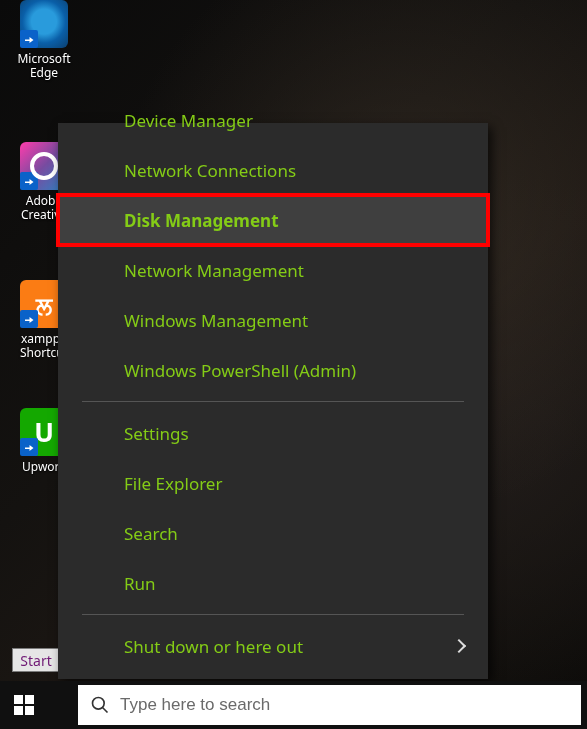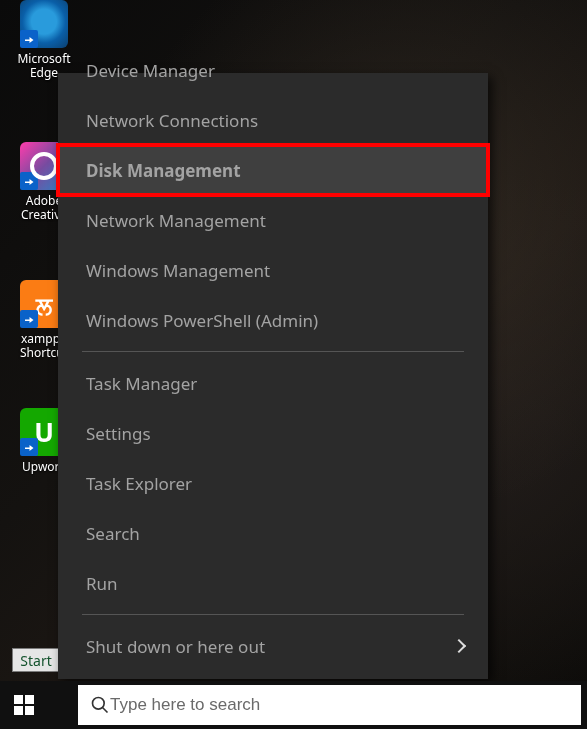--- a/index.html
+++ b/index.html
@@ -35,43 +35,43 @@
 
   .tile-edge { background: radial-gradient(circle at 50% 45%, #299bdc 0 35%, #0a5fa8 60%, #0b3f6f 100%); }
   .tile-adobe { background: linear-gradient(135deg,#ff3cac,#784ba0,#2b86c5); }
   .tile-adobe::after{content:""; position:absolute; inset:10px; border-radius:50%; border:4px solid #fff;}
   .tile-xampp { background:#fb7c14; display:flex; align-items:center; justify-content:center; color:#fff; font-weight:700; font-size:24px; }
   .tile-upwork { background:#14a800; border-radius:50%; display:flex; align-items:center; justify-content:center; color:#fff; font-weight:700; font-size:26px; }
 
   
   .start-hint {
     position:absolute; left:12px; top:648px; width:48px; height:24px;
-    background:#e6e6e6; border:1px solid #7b7b7b; color:#14532d;
+    background:#e6e6e6; border:1px solid #7b7b7b; color:#701a75;
     font-size:14px; display:flex; align-items:center; justify-content:center;
   }
 
   
   .taskbar { position:absolute; left:0; right:0; bottom:0; height:48px; background:#101010; display:flex; align-items:center; }
   .start-button { width:48px; height:48px; display:flex; align-items:center; justify-content:center; cursor:pointer; }
   .win-logo { width:20px; height:20px; display:grid; grid-template-columns:1fr 1fr; grid-template-rows:1fr 1fr; gap:2px; }
   .win-logo span{ background:#fff; }
-  .search-box { flex:1; height:40px; margin:4px 6px 4px 30px; background:#fff; display:flex; align-items:center; padding:0 12px; }
+  .search-box { flex:1; height:40px; margin:4px 6px 4px 30px; background:#fff; display:flex; align-items:center; gap:10px; padding:0 12px; }
   .search-box input{ flex:1; border:none; outline:none; font-size:17px; color:#555; background:transparent; }
   .search-box input::placeholder{ color:#6a6a6a; }
   .search-icon-svg{ width:20px; height:20px; stroke:#333; fill:none; stroke-width:2;}
 
   
   .winx-menu {
     position:absolute; left:58px; bottom:50px; width:430px; background:#2b2b2b;
     box-shadow: 4px 4px 10px rgba(0,0,0,0.7);
     padding:0 0 8px 0;
   }
   .winx-item{
-    height:50px; display:flex; align-items:center; padding:0 28px 0 28px;
-    color:#a3a3a3; font-size:17px; cursor:pointer; position:relative;
+    height:50px; display:flex; align-items:center; padding:0 28px 0 66px;
+    color:#84cc16; font-size:17px; cursor:pointer; position:relative;
   }
   .winx-item.hover{ background:#3f3f3f;font-weight:bold; }
   .winx-item.highlight{ outline:4px solid #ff0000; outline-offset:-2px; z-index:2; }
   .winx-sep{ height:1px; margin:6px 24px; background:#555; }
   .winx-item .chevron{
     position:absolute; right:24px; top:50%; transform:translateY(-50%);
     width:10px; height:10px; border-right:2px solid #ddd; border-top:2px solid #ddd;
     transform:translateY(-50%) rotate(45deg);
   }
   
@@ -133,27 +133,24 @@
     <span>Network Management</span>
   </div>
   <div class="winx-item">
     <span>Windows Management</span>
   </div>
   <div class="winx-item">
     <span>Windows PowerShell (Admin)</span>
   </div>
   <div class="winx-sep"></div>
   <div class="winx-item">
-    <span>Task Manager</span>
-  </div>
-  <div class="winx-item">
     <span>Settings</span>
   </div>
   <div class="winx-item">
-    <span>Task Explorer</span>
+    <span>File Explorer</span>
   </div>
   <div class="winx-item">
     <span>Search</span>
   </div>
   <div class="winx-item">
     <span>Run</span>
   </div>
   <div class="winx-sep"></div>
   <div class="winx-item">
     <span>Shut down or here out</span>

